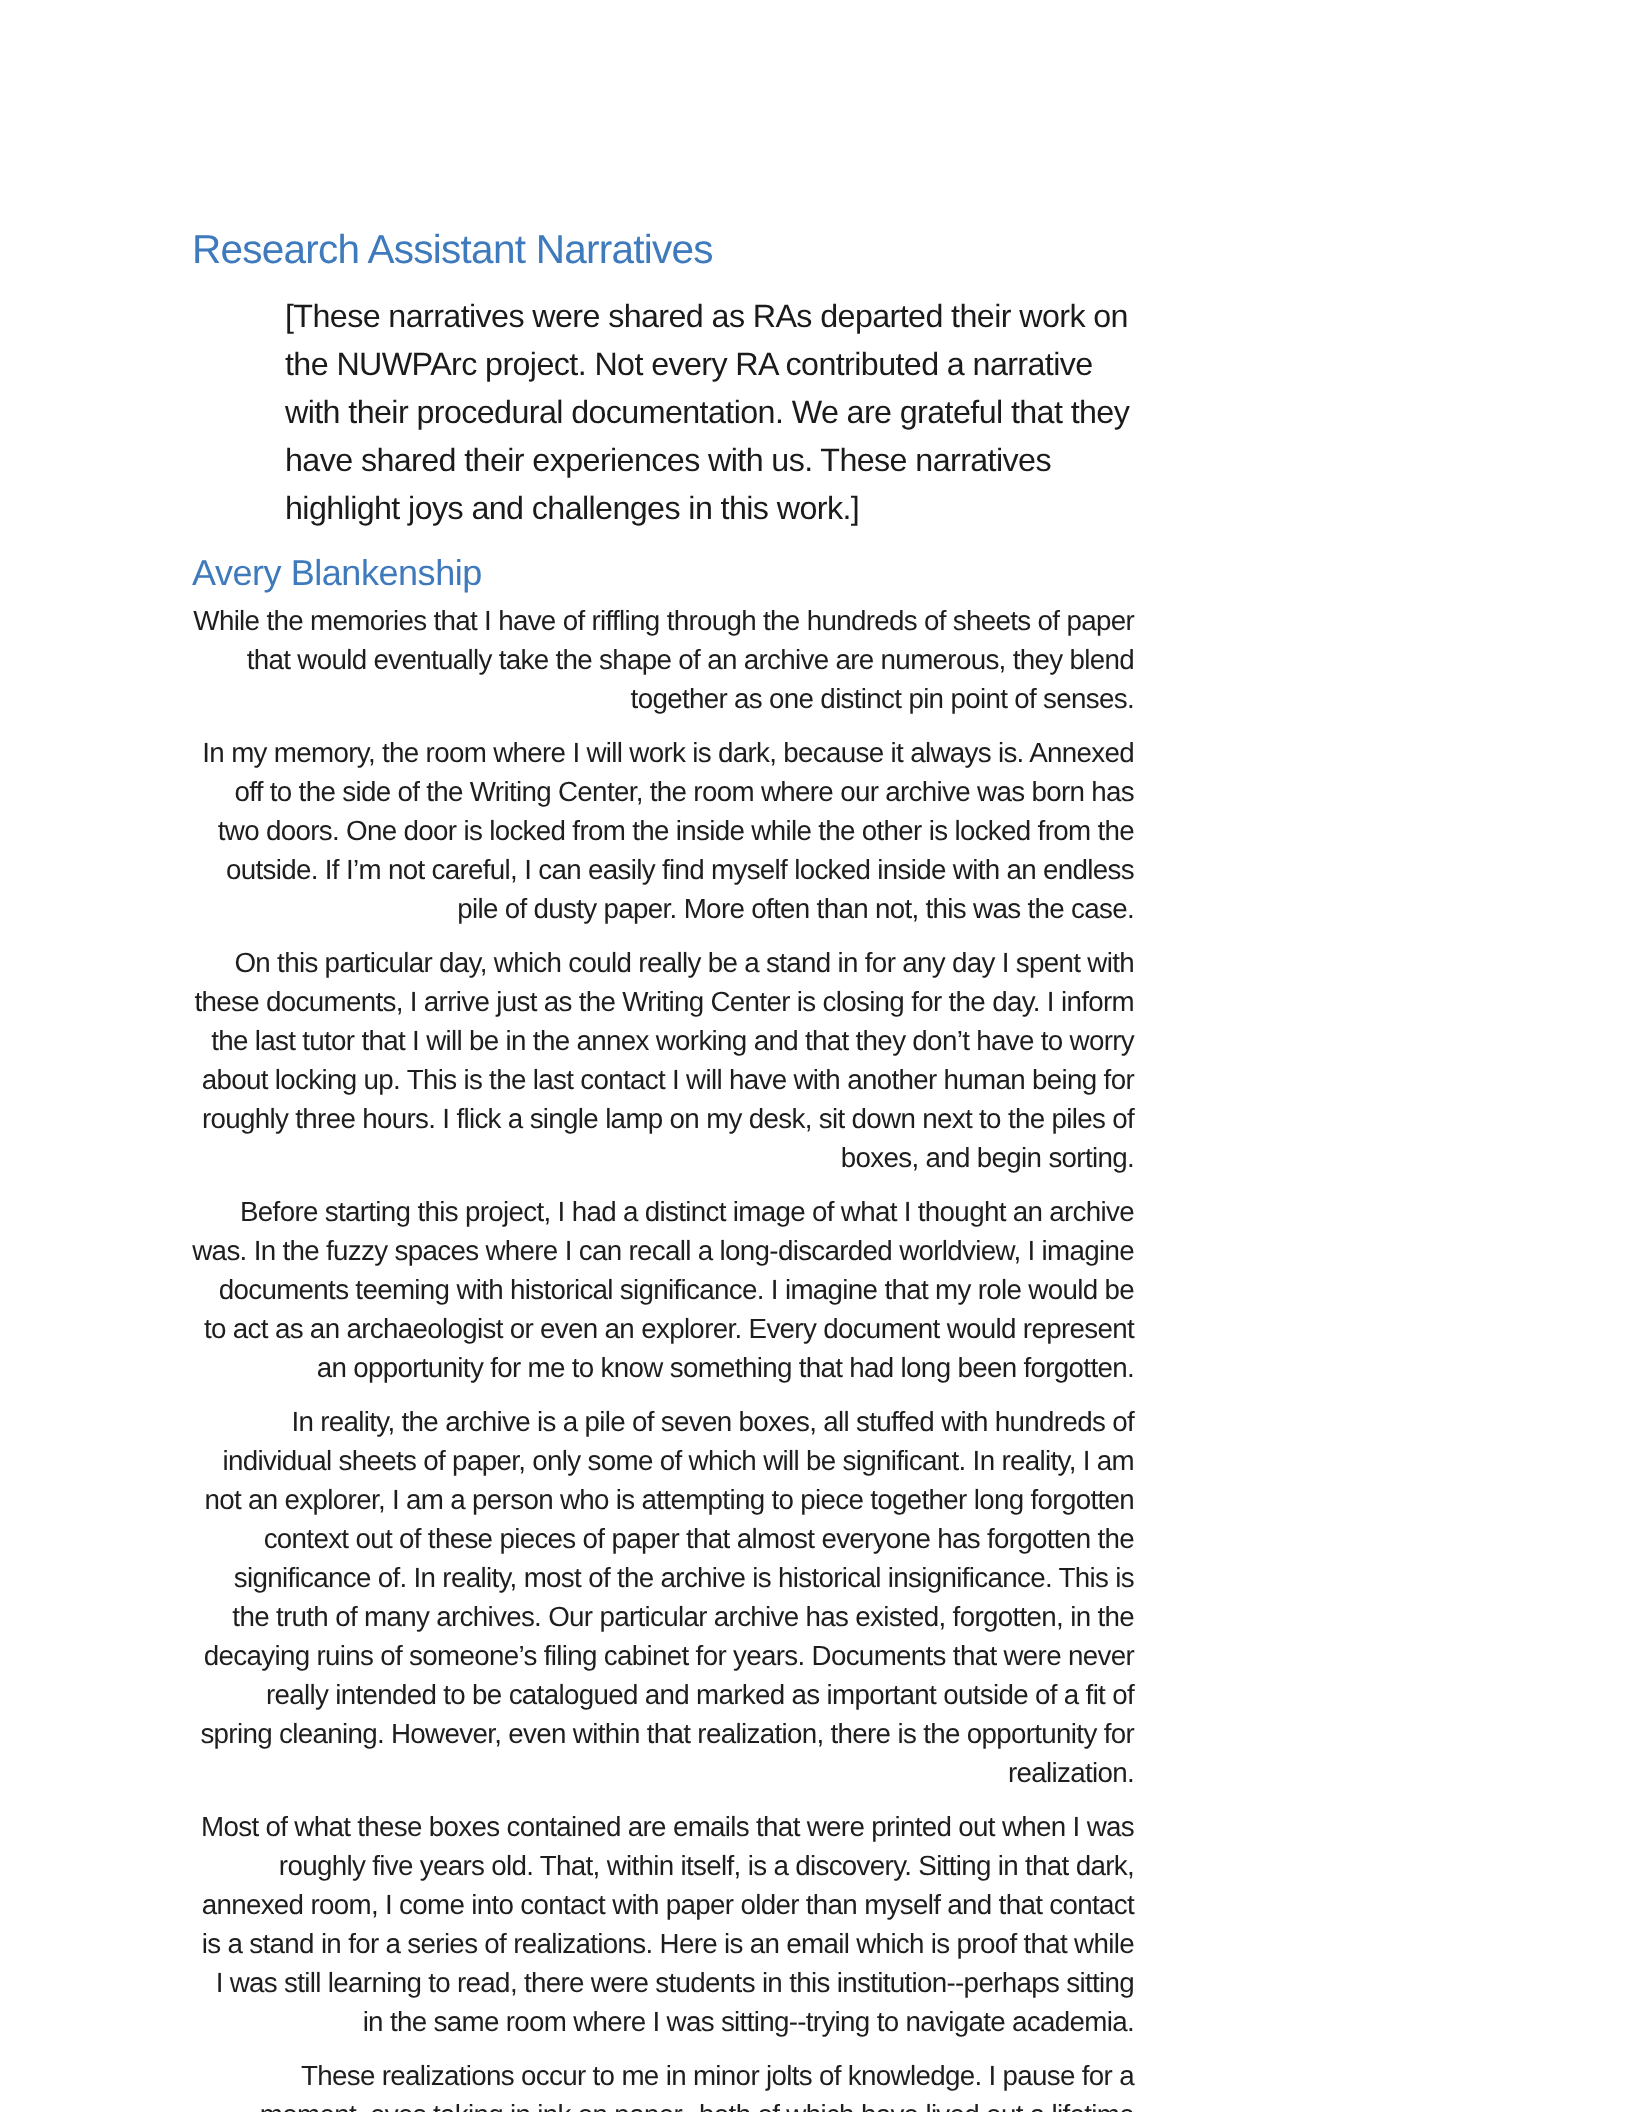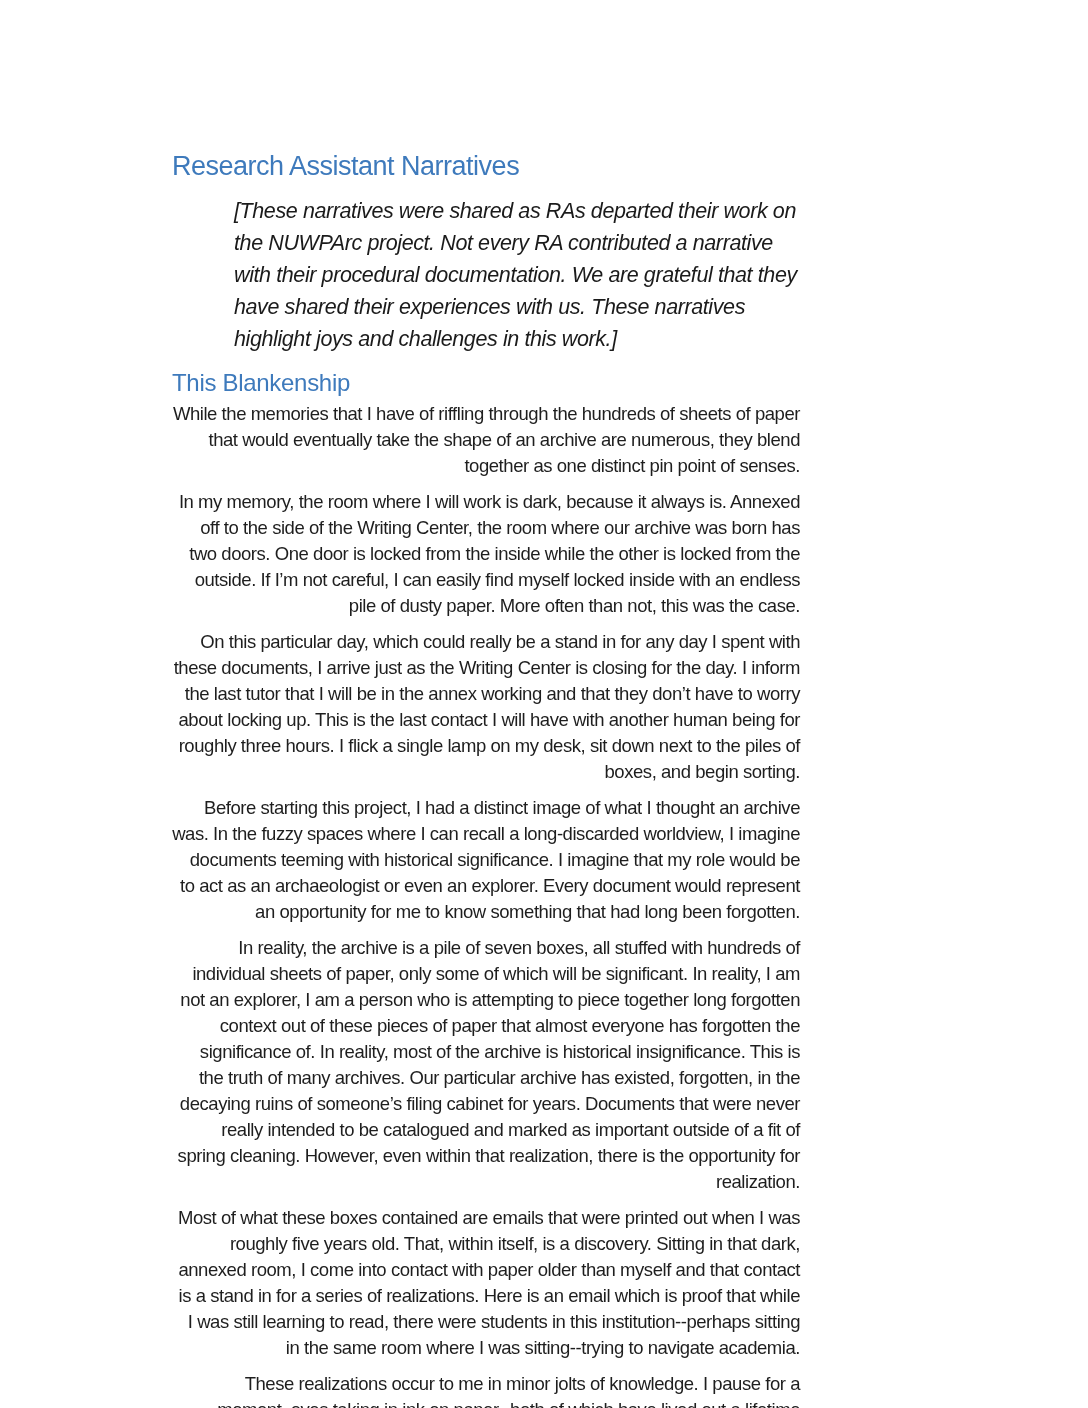--- a/index.html
+++ b/index.html
@@ -10,32 +10,30 @@
   .page {
     position: relative;
     width: 884px;
     height: 1408px;
     background: #ffffff;
     box-sizing: border-box;
     padding: 150px 128px 0 128px;
     font-family: "Liberation Sans", sans-serif;
     color: #1e1e1e;
     overflow: hidden;
-    margin-left: 44px;
   }
   .doc-title {
     font-size: 27px;
     font-weight: normal;
     letter-spacing: -0.5px;
     color: var(--heading-color, #3e7abc);
     margin: 0 0 13px 0;
     line-height: 32px;
   }
   .intro-note {
-    font-style: italic;
     font-size: 21.5px;
     letter-spacing: -0.4px;
     line-height: 32px;
     color: #1b1b1b;
     margin: 0 0 14px 62px;
   }
   .author-name {
     font-size: 24px;
     font-weight: normal;
     letter-spacing: -0.3px;
@@ -66,21 +64,21 @@
 </style>
 </head>
 <body>
 
 <div class="page" style="color: rgb(30, 30, 30); background: rgb(255, 255, 255);">
 
   <h1 class="doc-title">Research Assistant Narratives</h1>
 
   <p class="intro-note">[These narratives were shared as RAs departed their work on the NUWPArc project. Not every RA contributed a narrative with their procedural documentation. We are grateful that they have shared their experiences with us. These narratives highlight joys and challenges in this work.]</p>
 
-  <h2 class="author-name">This Blankenship</h2>
+  <h2 class="author-name">Avery Blankenship</h2>
 
 
 
   <p class="body-para">While the memories that I have of riffling through the hundreds of sheets of paper that would eventually take the shape of an archive are numerous, they blend together as one distinct pin point of senses.</p>
 
   <p class="body-para">In my memory, the room where I will work is dark, because it always is. Annexed off to the side of the Writing Center, the room where our archive was born has two doors. One door is locked from the inside while the other is locked from the outside. If I’m not careful, I can easily find myself locked inside with an endless pile of dusty paper. More often than not, this was the case.</p>
 
   <p class="body-para">On this particular day, which could really be a stand in for any day I spent with these documents, I arrive just as the Writing Center is closing for the day. I inform the last tutor that I will be in the annex working and that they don’t have to worry about locking up. This is the last contact I will have with another human being for roughly three hours. I flick a single lamp on my desk, sit down next to the piles of boxes, and begin sorting.</p>
 
   <p class="body-para">Before starting this project, I had a distinct image of what I thought an archive was. In the fuzzy spaces where I can recall a long-discarded worldview, I imagine documents teeming with historical significance. I imagine that my role would be to act as an archaeologist or even an explorer. Every document would represent an opportunity for me to know something that had long been forgotten.</p>

